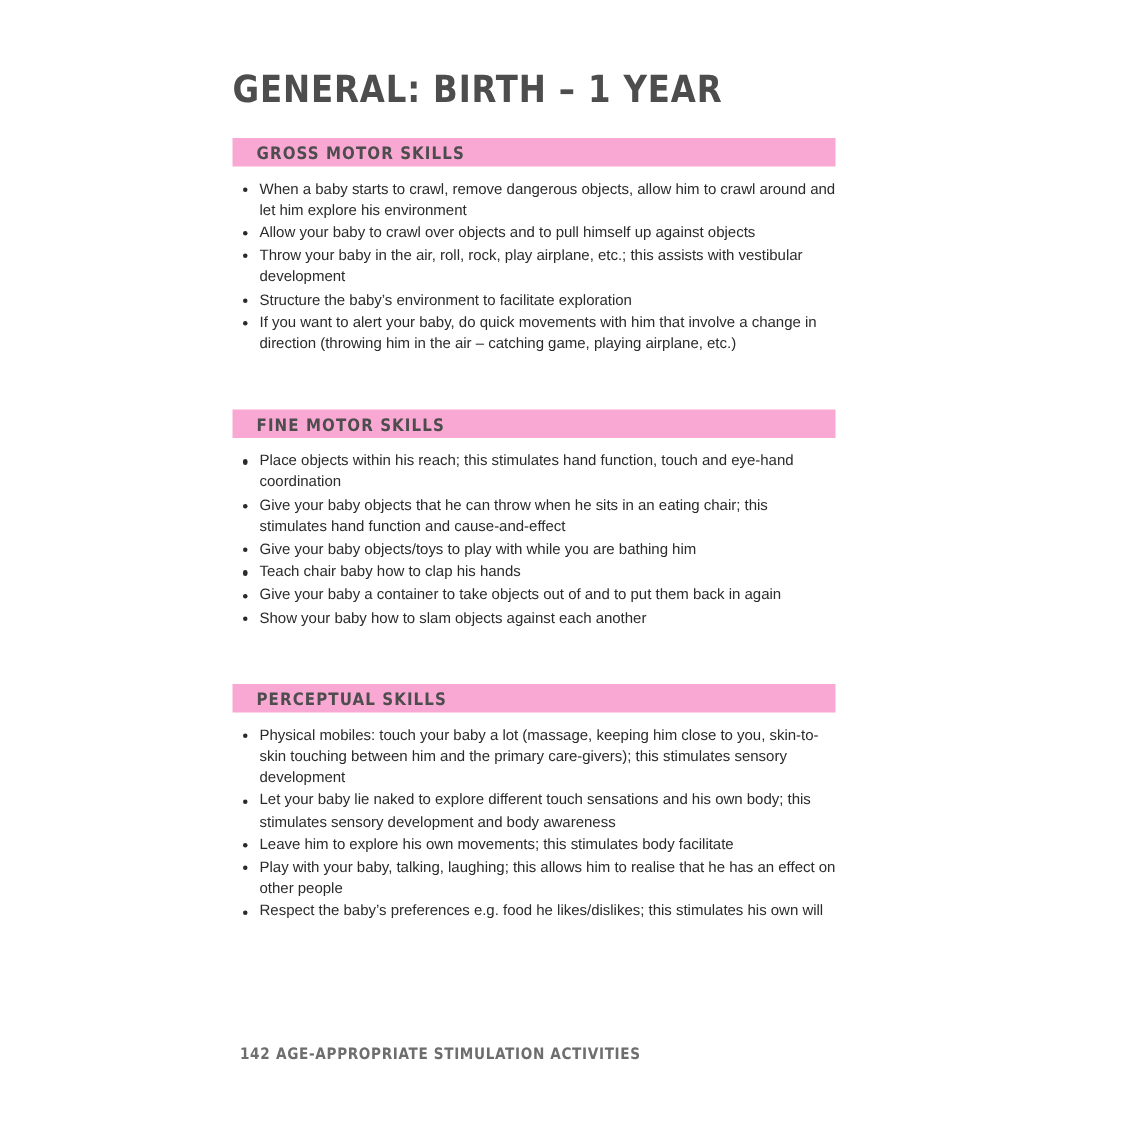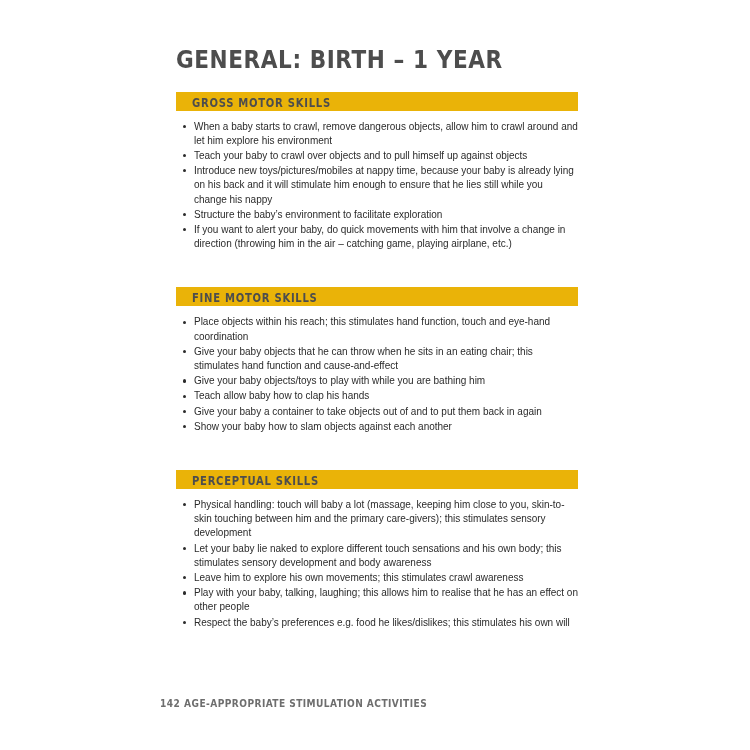--- a/index.html
+++ b/index.html
@@ -19,21 +19,21 @@
   .page {
     position: relative;
     width: 750px;
     height: 750px;
     background: #ffffff;
     box-sizing: border-box;
   }
 
   .content {
     position: absolute;
-    left: 176px;
+    left: 155px;
     top: 46px;
     width: 402px;
   }
 
   
   .page-title {
     font-family: "DejaVu Sans Condensed", "Liberation Sans Narrow", "Liberation Sans", sans-serif;
     font-size: 25px;
     font-weight: bold;
     letter-spacing: 0.6px;
@@ -47,21 +47,21 @@
 
   
   .section {
     margin: 0 0 36px 0;
   }
   .section:last-of-type {
     margin-bottom: 0;
   }
 
   .section-header {
-    background: #eab308;
+    background: #f9a8d4;
     height: 19px;
     line-height: 19px;
     padding: 0 0 0 16px;
     box-sizing: border-box;
     margin-bottom: 9px;
   }
   .section-header-label {
     font-family: "DejaVu Sans Condensed", "Liberation Sans Narrow", "Liberation Sans", sans-serif;
     font-size: 11.5px;
     font-weight: bold;
@@ -124,43 +124,43 @@
 
   <div class="content">
 
     <h1 class="page-title">GENERAL: BIRTH – 1 YEAR</h1>
 
     <div class="sections-container">
         <div class="section">
           <div class="section-header"><span class="section-header-label">GROSS MOTOR SKILLS</span></div>
           <ul class="bullets">
             <li>When a baby starts to crawl, remove dangerous objects, allow him to crawl around and let him explore his environment</li>
-            <li>Teach your baby to crawl over objects and to pull himself up against objects</li>
-            <li>Introduce new toys/pictures/mobiles at nappy time, because your baby is already lying on his back and it will stimulate him enough to ensure that he lies still while you change his nappy</li>
+            <li>Allow your baby to crawl over objects and to pull himself up against objects</li>
+            <li>Throw your baby in the air, roll, rock, play airplane, etc.; this assists with vestibular development</li>
             <li>Structure the baby’s environment to facilitate exploration</li>
             <li>If you want to alert your baby, do quick movements with him that involve a change in direction (throwing him in the air – catching game, playing airplane, etc.)</li>
           </ul>
         </div>
         <div class="section">
           <div class="section-header"><span class="section-header-label">FINE MOTOR SKILLS</span></div>
           <ul class="bullets">
             <li>Place objects within his reach; this stimulates hand function, touch and eye-hand coordination</li>
             <li>Give your baby objects that he can throw when he sits in an eating chair; this stimulates hand function and cause-and-effect</li>
             <li>Give your baby objects/toys to play with while you are bathing him</li>
-            <li>Teach allow baby how to clap his hands</li>
+            <li>Teach chair baby how to clap his hands</li>
             <li>Give your baby a container to take objects out of and to put them back in again</li>
             <li>Show your baby how to slam objects against each another</li>
           </ul>
         </div>
         <div class="section">
           <div class="section-header"><span class="section-header-label">PERCEPTUAL SKILLS</span></div>
           <ul class="bullets">
-            <li>Physical handling: touch will baby a lot (massage, keeping him close to you, skin-to-skin touching between him and the primary care-givers); this stimulates sensory development</li>
+            <li>Physical mobiles: touch your baby a lot (massage, keeping him close to you, skin-to-skin touching between him and the primary care-givers); this stimulates sensory development</li>
             <li>Let your baby lie naked to explore different touch sensations and his own body; this stimulates sensory development and body awareness</li>
-            <li>Leave him to explore his own movements; this stimulates crawl awareness</li>
+            <li>Leave him to explore his own movements; this stimulates body facilitate</li>
             <li>Play with your baby, talking, laughing; this allows him to realise that he has an effect on other people</li>
             <li>Respect the baby’s preferences e.g. food he likes/dislikes; this stimulates his own will</li>
           </ul>
         </div>
       </div>
 
   </div>
 
   <div class="footer">
     <span class="page-number">142</span><span>AGE-APPROPRIATE STIMULATION ACTIVITIES</span>

